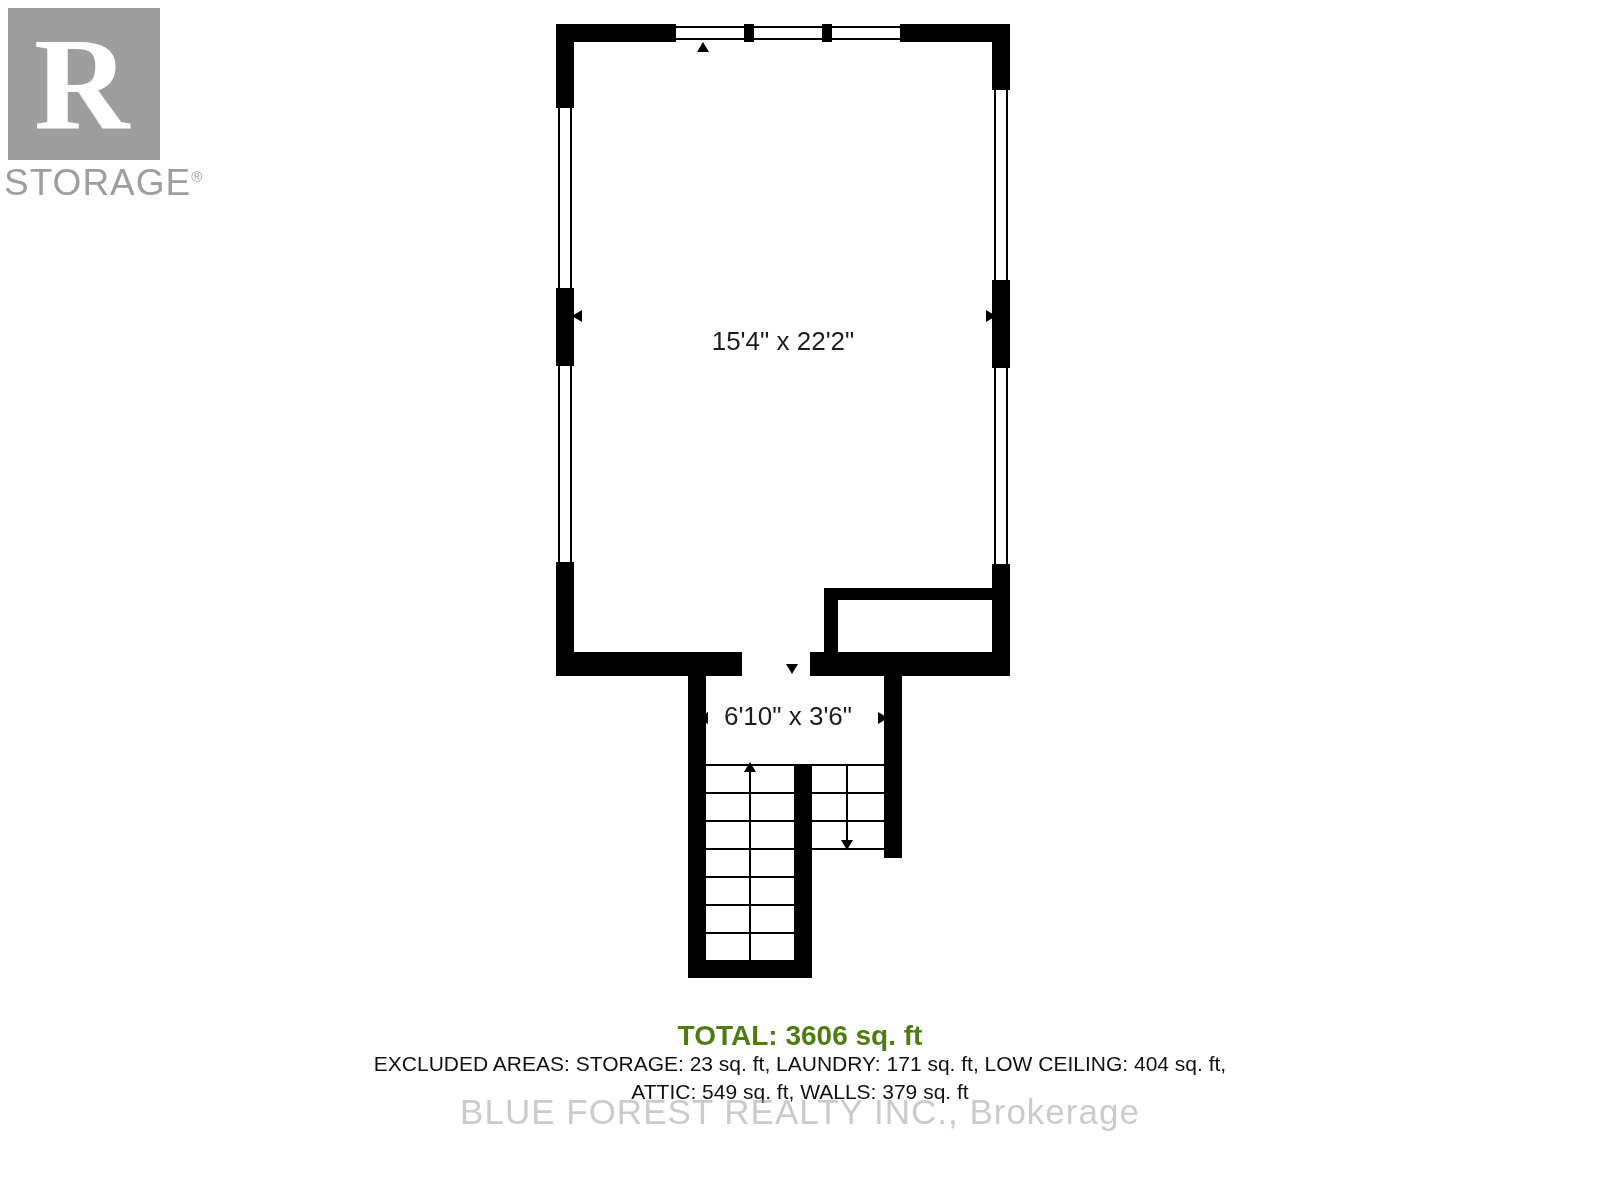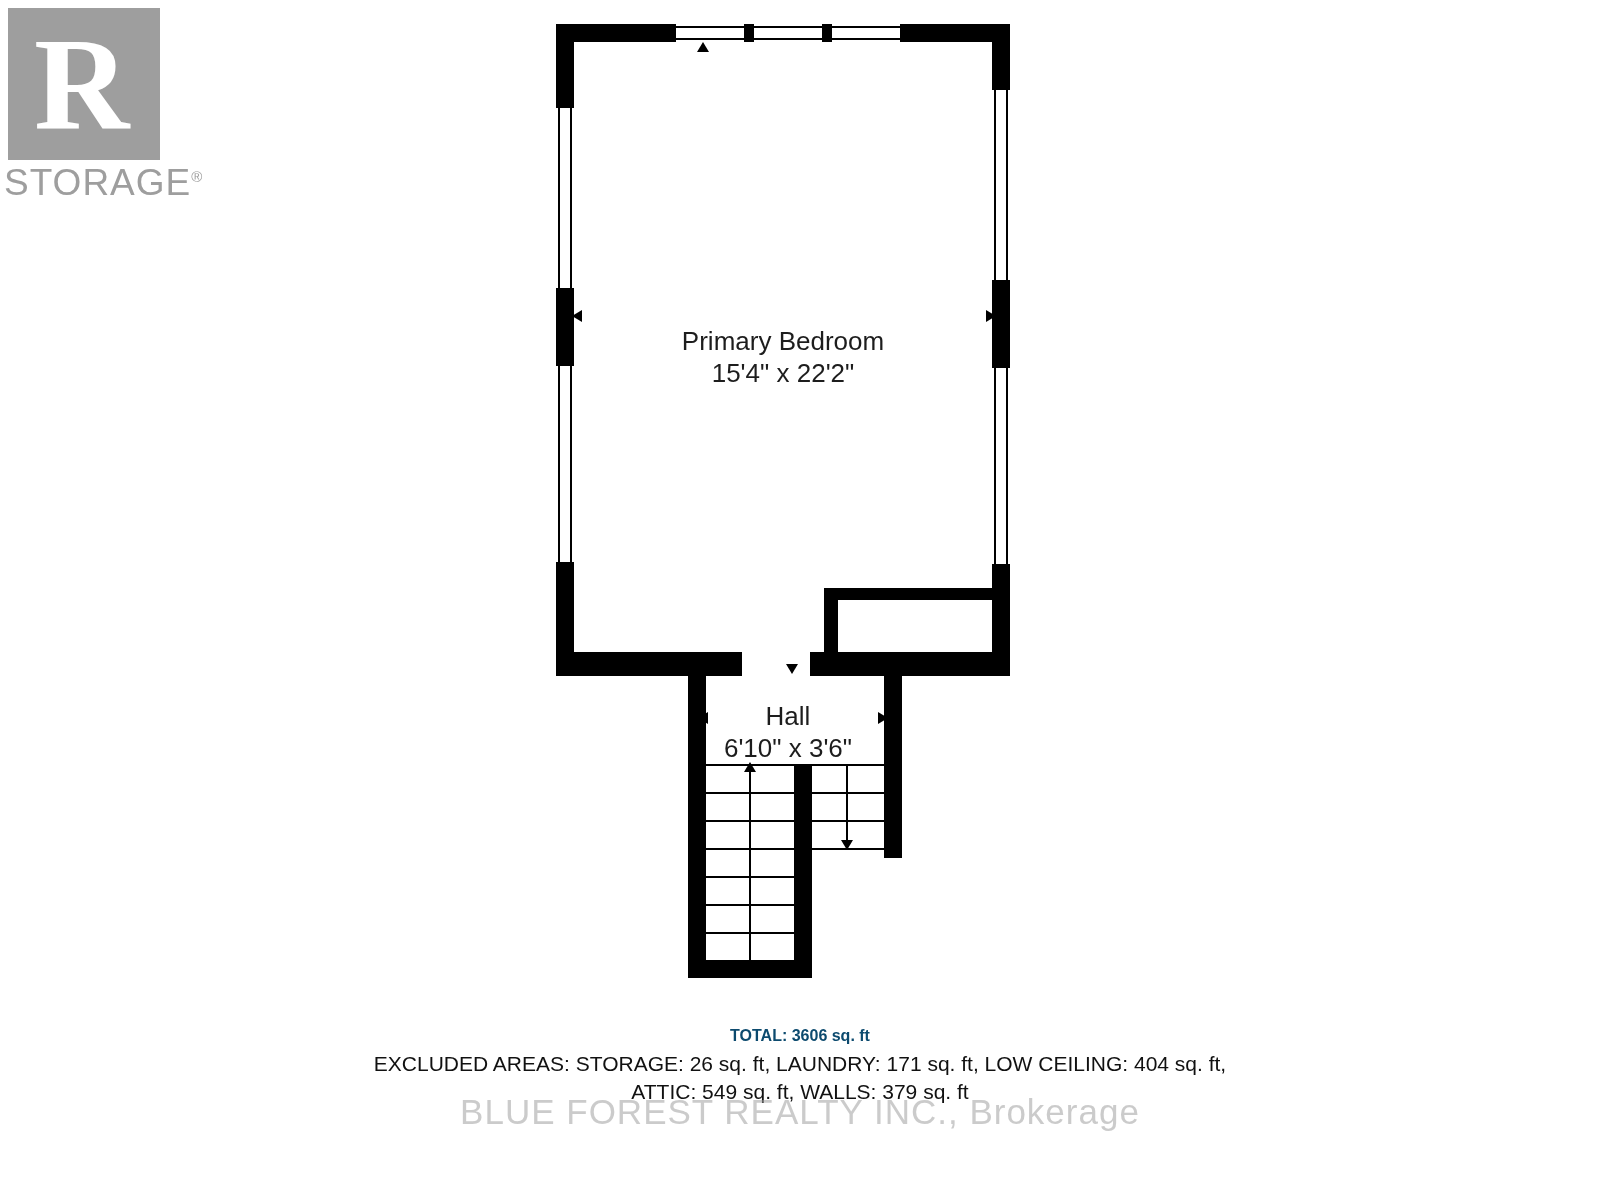--- a/index.html
+++ b/index.html
@@ -140,24 +140,24 @@
 
   
   .footer {
     position: absolute;
     left: 0;
     top: 1022px;
     width: 1600px;
     text-align: center;
   }
   .footer .total {
-    font-size: 16px;
+    font-size: 28px;
     font-weight: bold;
     line-height: 28px;
-    color: #0c4a6e;
+    color: #4d7c0f;
   }
   .footer .floors,
   .footer .excluded,
   .footer .excluded2 {
     font-size: 21px;
     line-height: 28px;
     color: #111;
   }
   .footer .disclaimer {
     font-size: 13px;
@@ -242,39 +242,37 @@
 
   <div class="open" style="left:742px; top:652px; width:68px; height:24px;"></div>
   <div class="arrow-head arrow-down" style="left:786px; top:664px;"></div>
 
   <div class="wall" style="left:810px; top:652px; width:200px; height:24px;"></div>
 
   <div class="wall" style="left:824px; top:588px; width:170px; height:12px;"></div>
   <div class="wall" style="left:824px; top:588px; width:14px; height:76px;"></div>
 
   <div class="room-label" style="left:583px; top:325px; width:400px;">
-    <div class="name">Primary Bedroom</div>
     <div class="dims">15'4" x 22'2"</div>
   </div>
 
   <div class="wall" style="left:688px; top:664px; width:18px; height:314px;"></div>
 
   <div class="wall" style="left:884px; top:664px; width:18px; height:194px;"></div>
 
   <div class="wall" style="left:688px; top:960px; width:124px; height:18px;"></div>
 
   <div class="wall" style="left:794px; top:764px; width:18px; height:214px;"></div>
 
   <div class="wall" style="left:794px; top:840px; width:18px; height:18px;"></div>
 
   <div class="arrow-head arrow-left" style="left:698px; top:712px;"></div>
   <div class="arrow-head arrow-right" style="left:878px; top:712px;"></div>
 
   <div class="room-label" style="left:638px; top:700px; width:300px;">
-    <div class="name">Hall</div>
     <div class="dims">6'10" x 3'6"</div>
   </div>
 
   <div class="stairs" style="left:706px; top:764px; width:88px; height:196px;">
     <div class="tread" style="left:0; top:0px; width:88px; height:2px;"></div>
     <div class="tread" style="left:0; top:28px; width:88px; height:2px;"></div>
     <div class="tread" style="left:0; top:56px; width:88px; height:2px;"></div>
     <div class="tread" style="left:0; top:84px; width:88px; height:2px;"></div>
     <div class="tread" style="left:0; top:112px; width:88px; height:2px;"></div>
     <div class="tread" style="left:0; top:140px; width:88px; height:2px;"></div>
@@ -289,17 +287,17 @@
     <div class="tread" style="left:0; top:56px; width:72px; height:2px;"></div>
     <div class="tread" style="left:0; top:84px; width:72px; height:2px;"></div>
     <div class="arrow-line" style="left:34px; top:0px; height:80px;"></div>
     <div class="arrow-head arrow-down" style="left:29px; top:76px;"></div>
   </div>
 
 </div>
 
 <div class="footer">
   <div class="total">TOTAL: 3606 sq. ft</div>
-  <div class="excluded">EXCLUDED AREAS: STORAGE: 26 sq. ft, LAUNDRY: 171 sq. ft, LOW CEILING: 404 sq. ft,</div>
+  <div class="excluded">EXCLUDED AREAS: STORAGE: 23 sq. ft, LAUNDRY: 171 sq. ft, LOW CEILING: 404 sq. ft,</div>
   <div class="excluded2">ATTIC: 549 sq. ft, WALLS: 379 sq. ft</div>
 </div>
 
 <div class="watermark">BLUE FOREST REALTY INC., Brokerage</div>
 
 </body></html>

